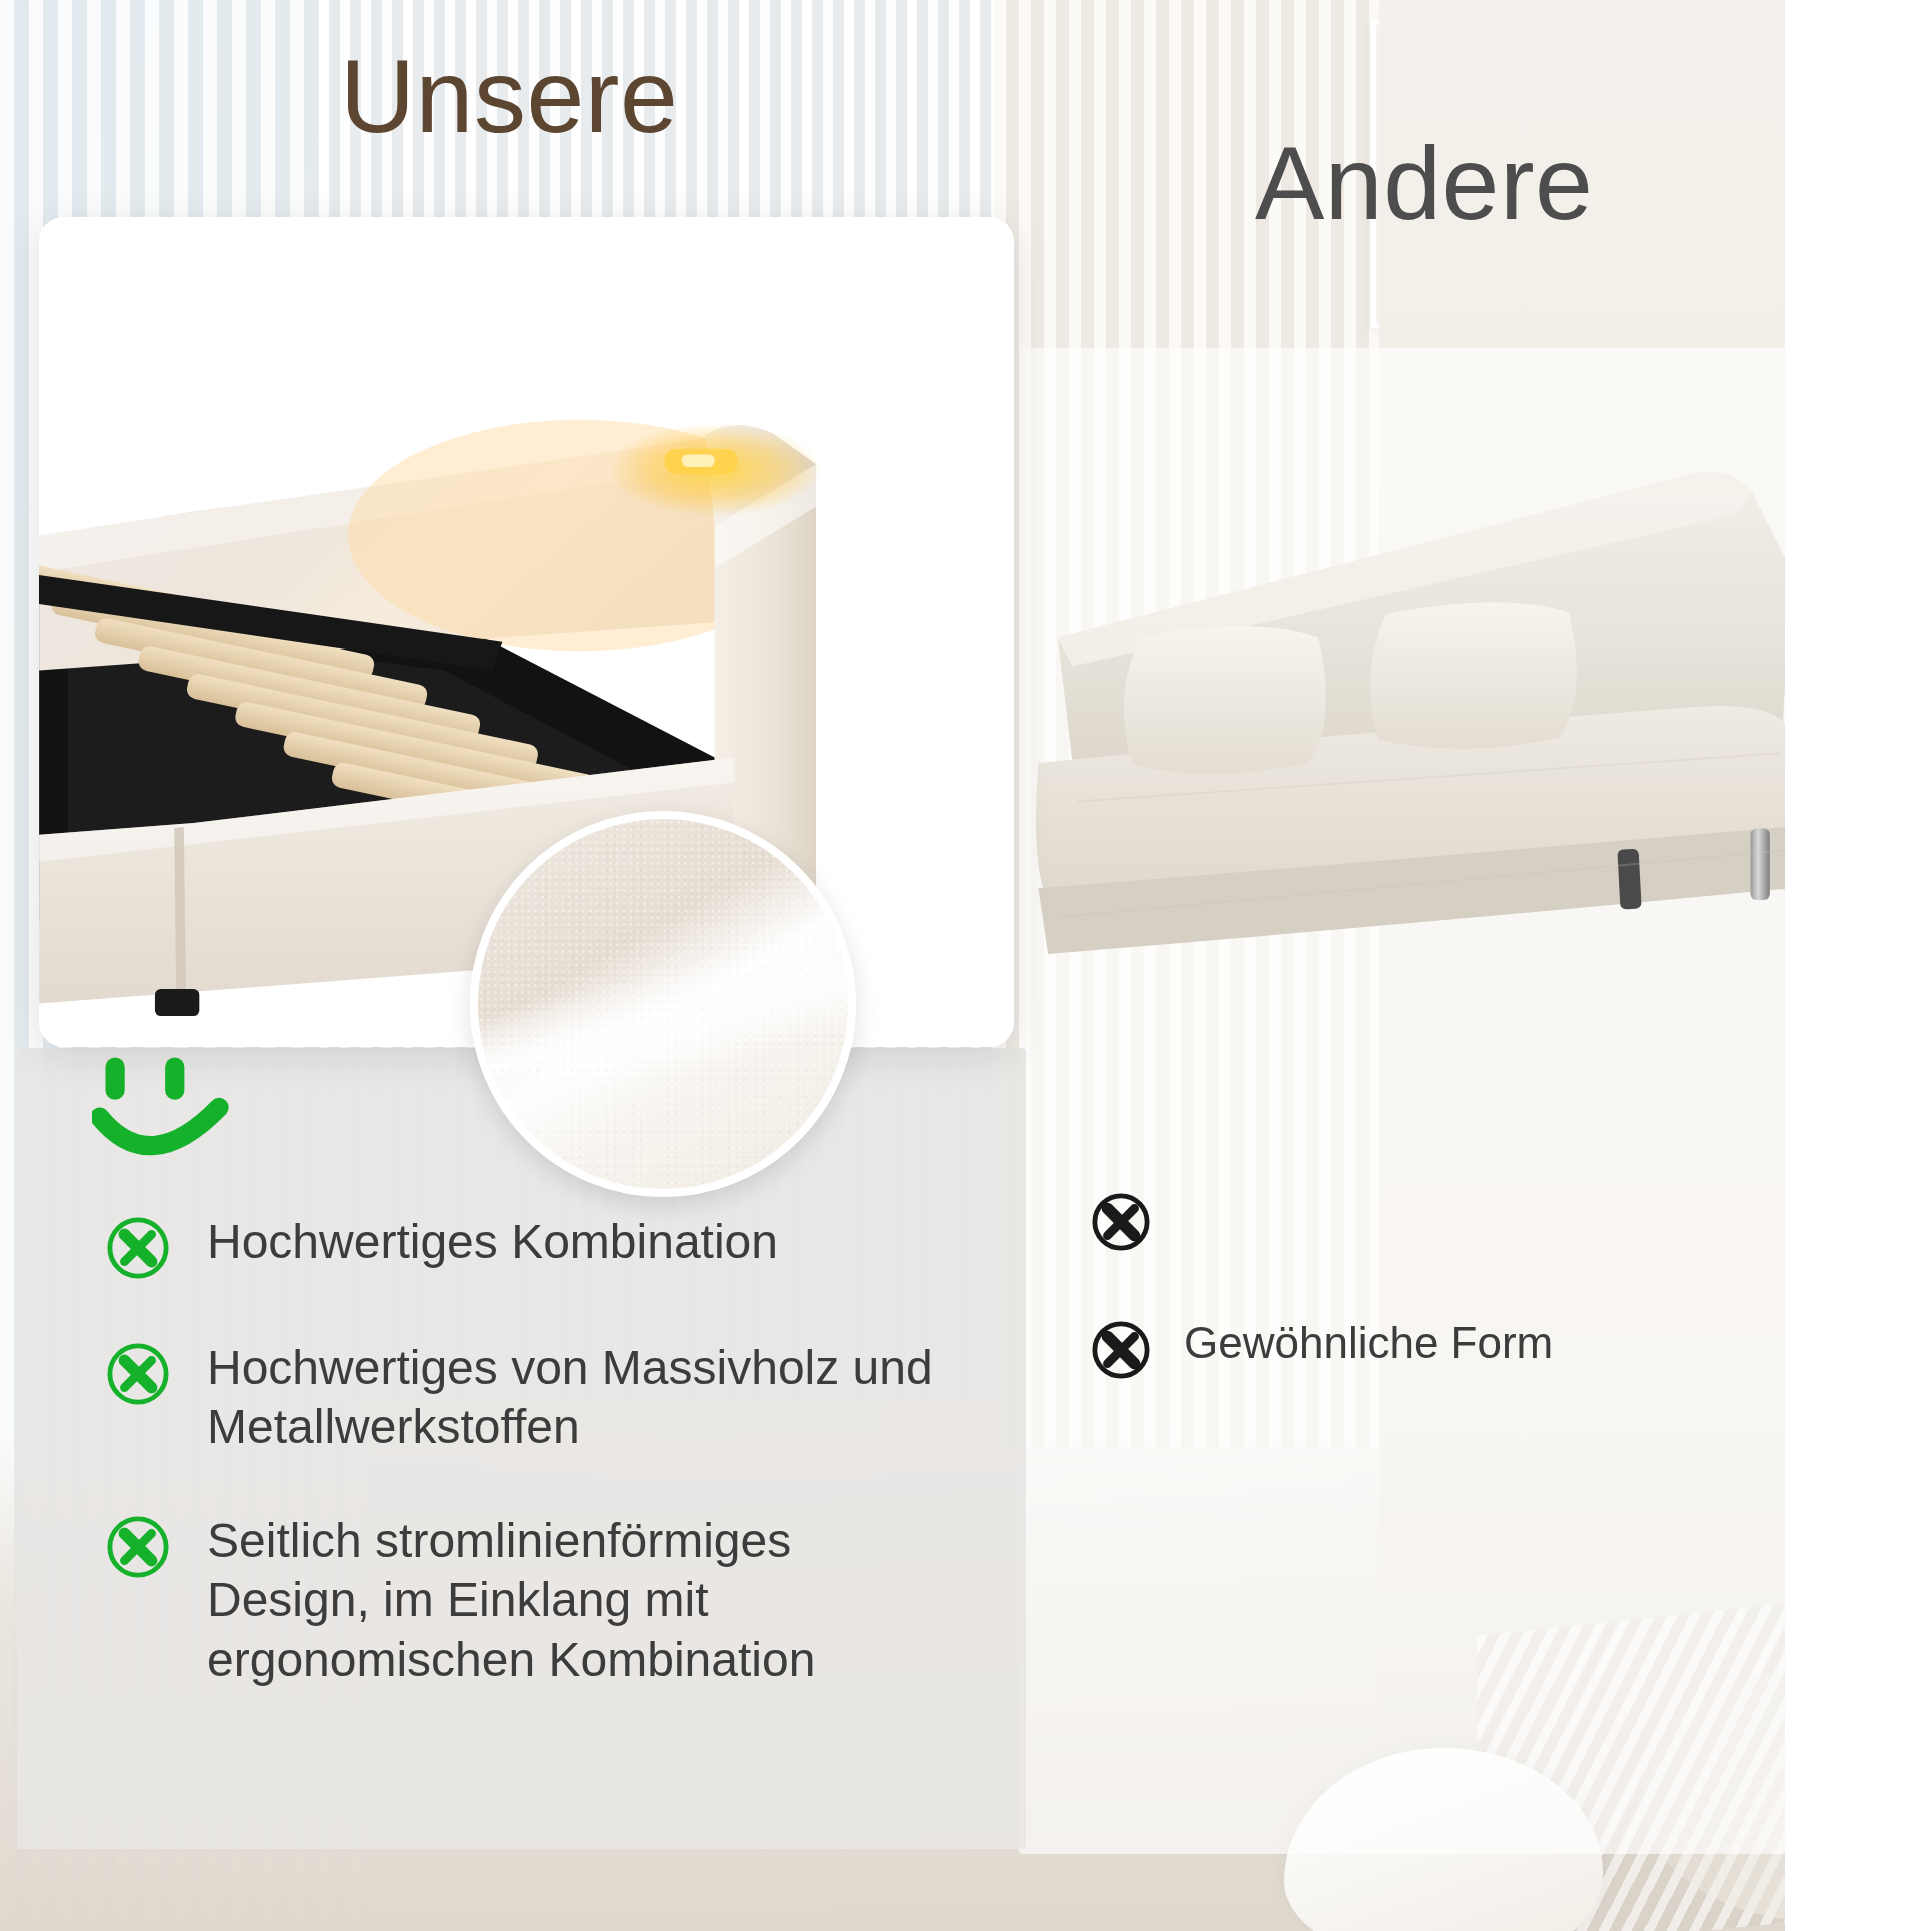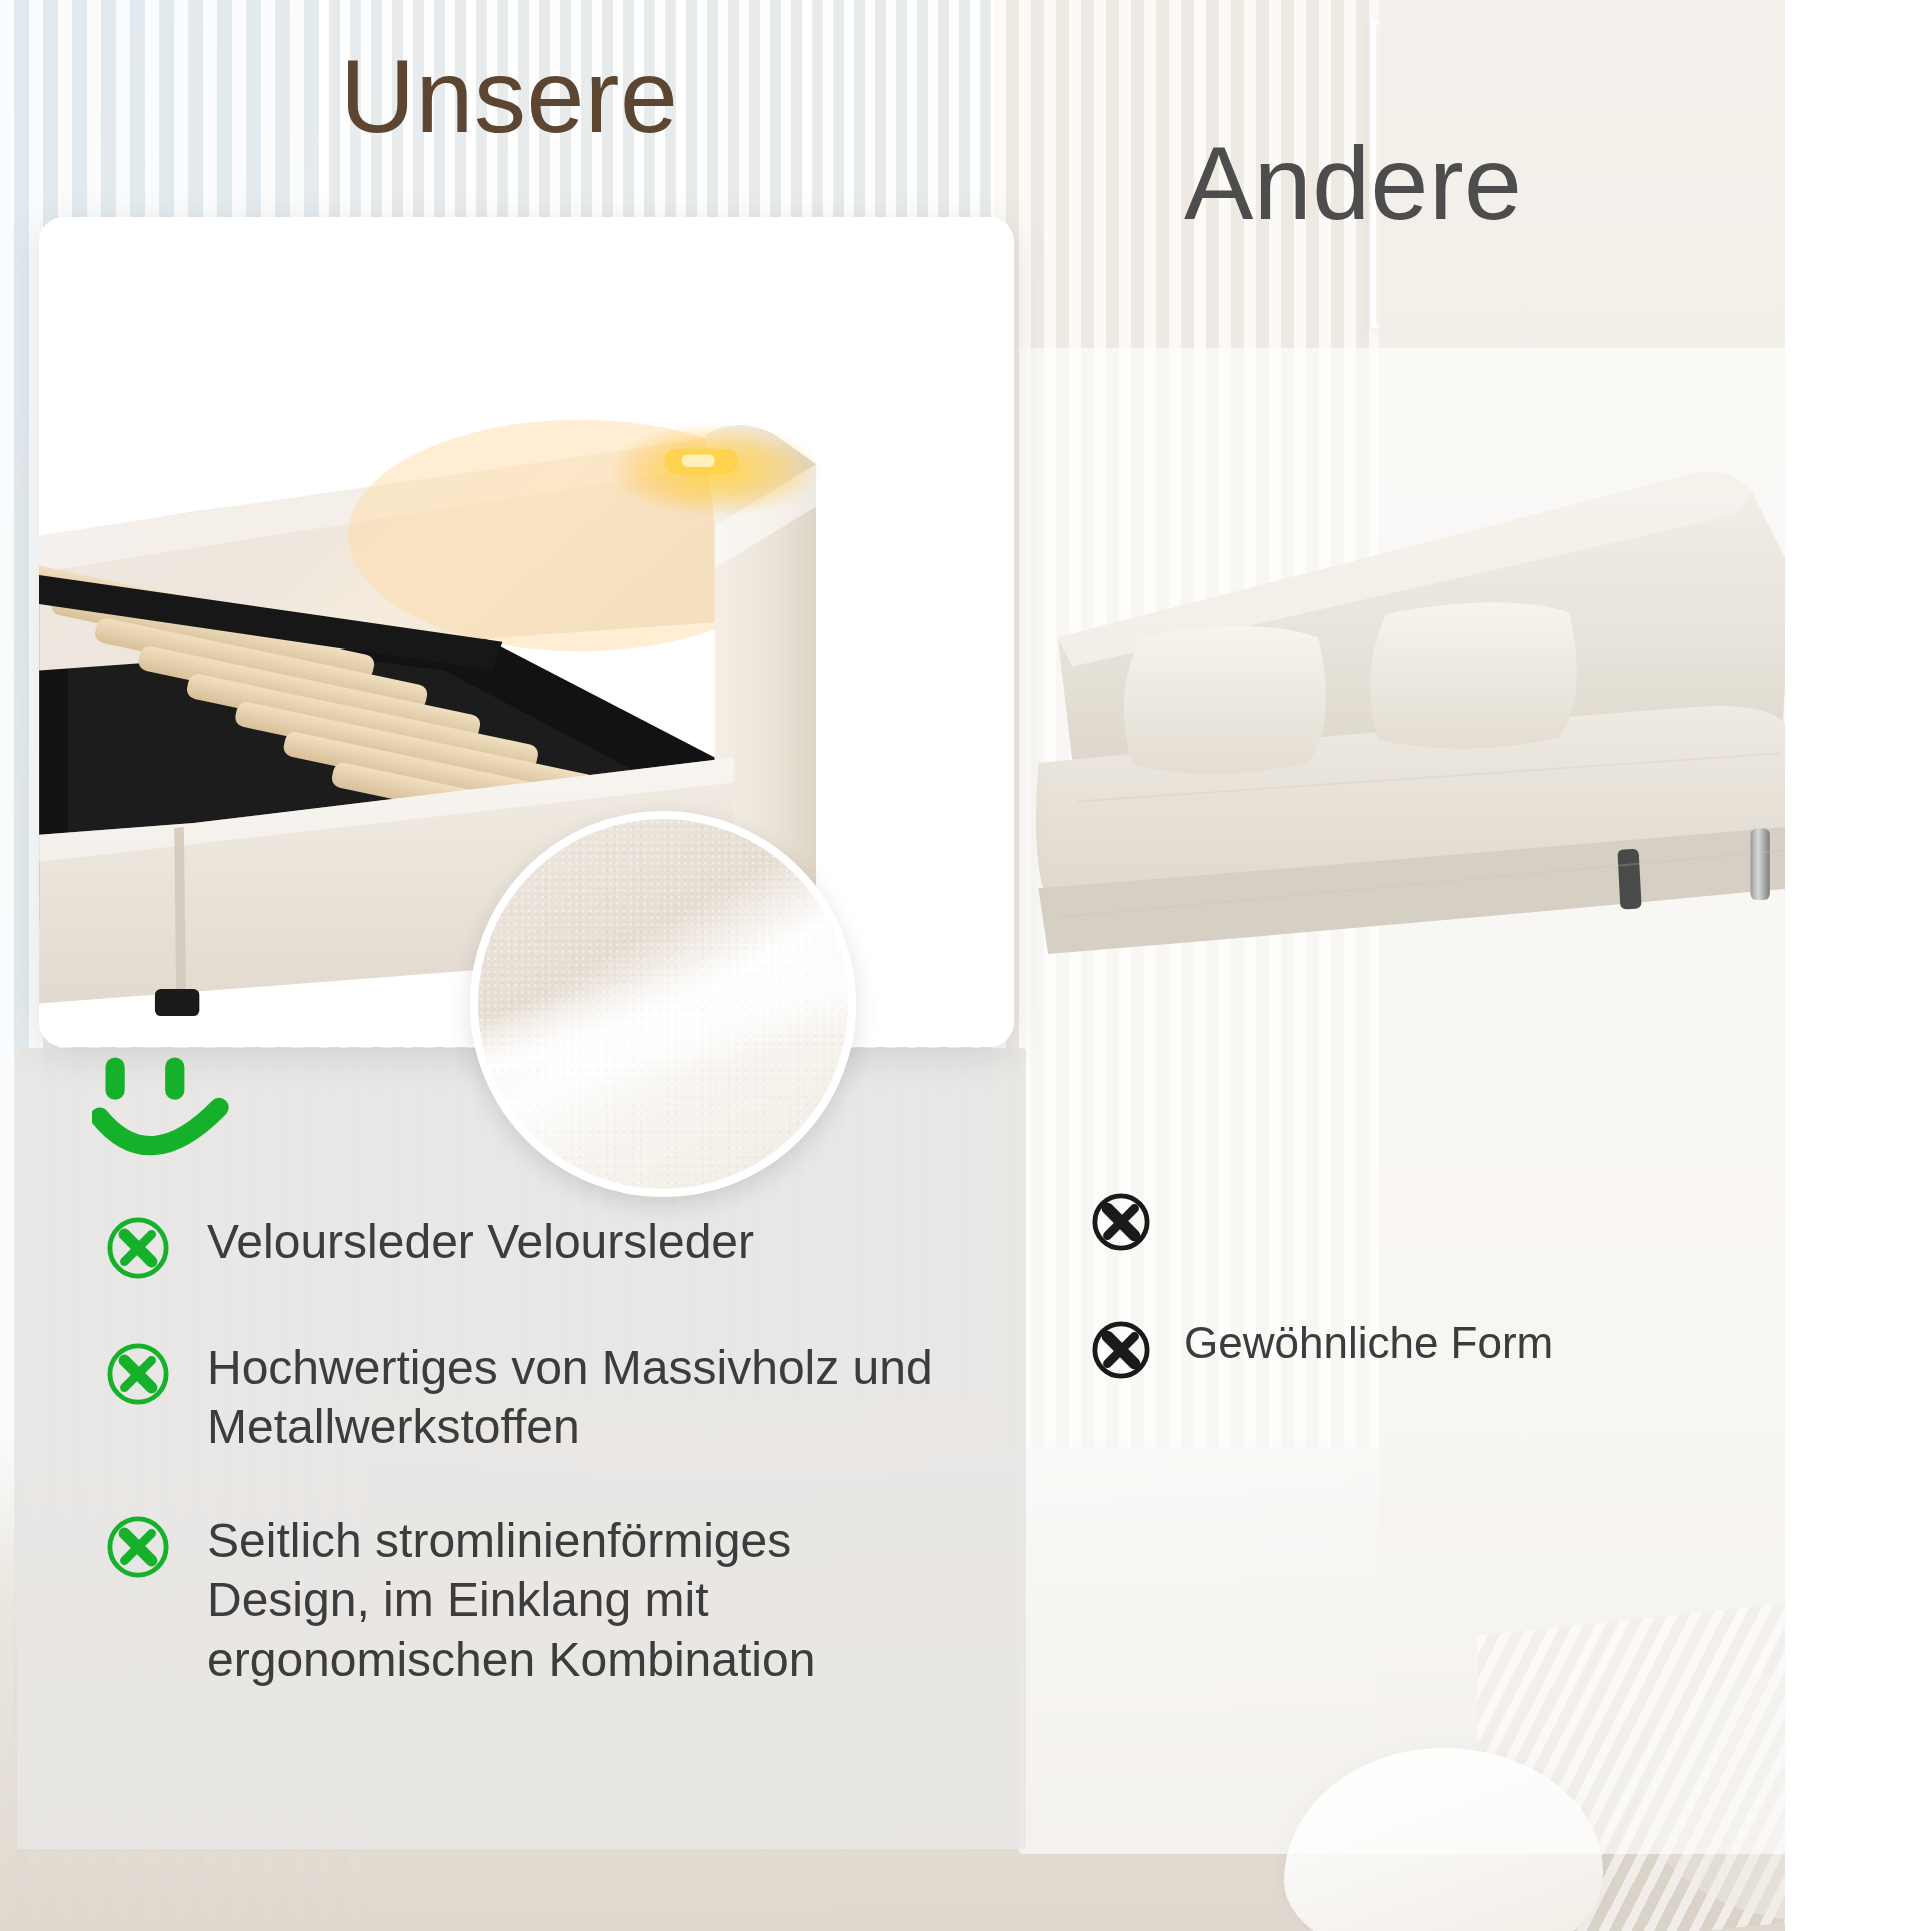--- a/index.html
+++ b/index.html
@@ -103,21 +103,21 @@
     letter-spacing: 0.5px;
     white-space: nowrap;
   }
   .title-left {
     left: 340px;
     top: 37px;
     font-size: 104px;
     color: #5c4632;
   }
   .title-right {
-    left: 1184px;
+    left: 1255px;
     top: 124px;
     font-size: 104px;
     color: #4d4d4d;
   }
 
   
   .panel-right {
     position: absolute;
     left: 1019px;
     top: 348px;
@@ -410,21 +410,21 @@
   <div class="panel-left-list">
 
     <div class="bullet">
       <span class="mark">
         <svg width="64" height="64" viewBox="0 0 66 66" xmlns="http://www.w3.org/2000/svg">
           <circle cx="33" cy="33" r="29" fill="none" stroke="#16b12a" stroke-width="5"></circle>
           <path d="M19 19 L47 47" stroke="#16b12a" stroke-width="12" stroke-linecap="round"></path>
           <path d="M47 19 L19 47" stroke="#16b12a" stroke-width="9" stroke-linecap="round"></path>
         </svg>
       </span>
-      <span class="text">Veloursleder Veloursleder</span>
+      <span class="text">Hochwertiges Kombination</span>
     </div>
 
     <div class="bullet">
       <span class="mark">
         <svg width="64" height="64" viewBox="0 0 66 66" xmlns="http://www.w3.org/2000/svg">
           <circle cx="33" cy="33" r="29" fill="none" stroke="#16b12a" stroke-width="5"></circle>
           <path d="M19 19 L47 47" stroke="#16b12a" stroke-width="12" stroke-linecap="round"></path>
           <path d="M47 19 L19 47" stroke="#16b12a" stroke-width="9" stroke-linecap="round"></path>
         </svg>
       </span>

